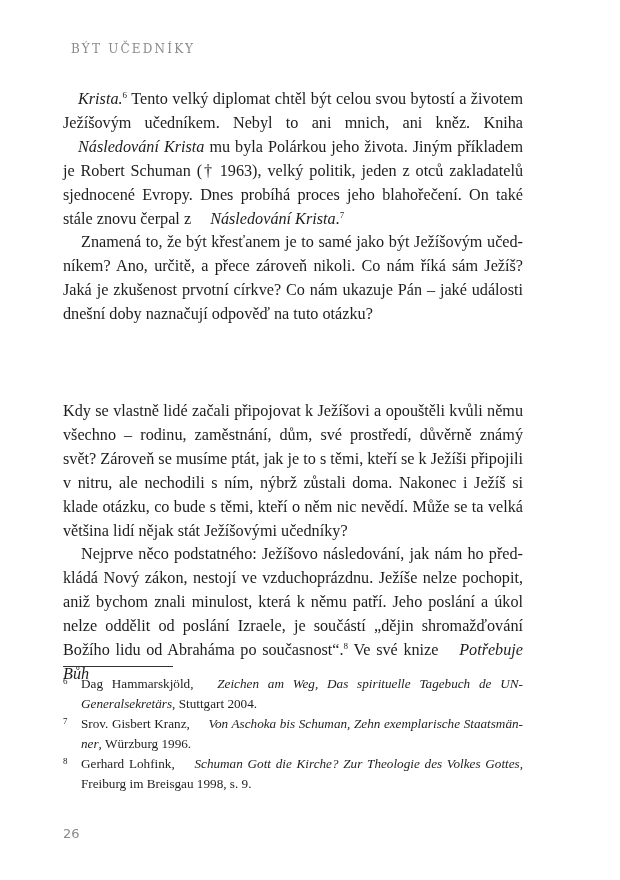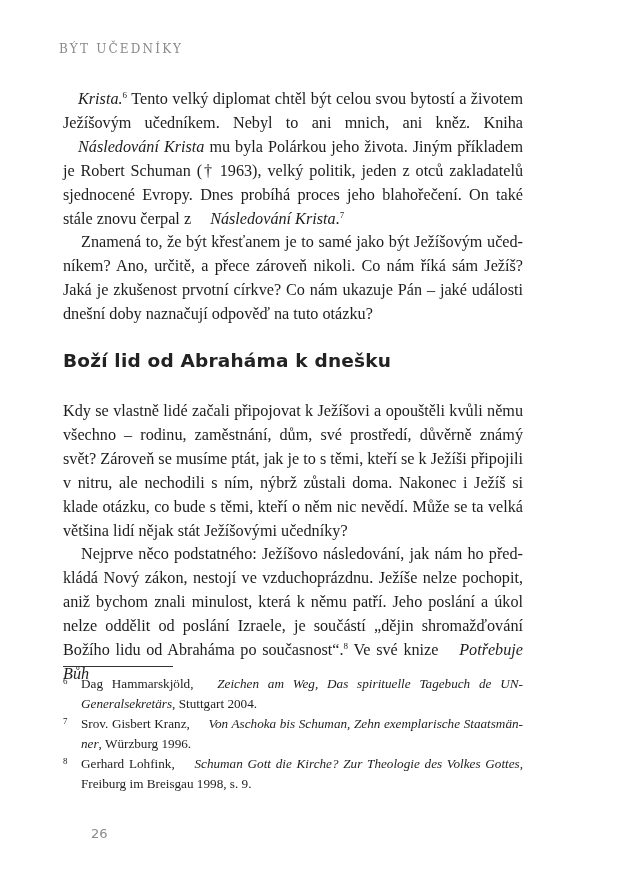--- a/index.html
+++ b/index.html
@@ -1,19 +1,19 @@
 <!DOCTYPE html>
 <html><head>
   <meta charset="utf-8">
   <style>
     html, body { margin: 0; padding: 0; background: #ffffff; }
     body { width: 620px; height: 880px; position: relative; overflow: hidden; }
     .page { position: absolute; left: 0; top: 0; width: 620px; height: 880px; background: #fff; }
     .running-head {
-      position: absolute; left: 59px; top: 42px;
+      position: absolute; left: 71px; top: 42px;
       font-family: "DejaVu Serif", serif; font-size: 12px; letter-spacing: 2.2px;
       color: #8a8a8a;
     }
     .text-block {
       position: absolute; left: 63px; width: 460px;
       font-family: "Liberation Serif", serif; font-size: 16.2px; line-height: 23.9px;
       color: #1d1d1d; text-align: justify; hyphens: manual;
     }
     .text-block p { margin: 0; }
     .text-block p.indent { text-indent: 18px; }
@@ -31,36 +31,35 @@
     }
     .footnotes {
       position: absolute; left: 63px; top: 674px; width: 460px;
       font-family: "Liberation Serif", serif; font-size: 13.2px; line-height: 20px;
       color: #1d1d1d;
     }
     .footnote { position: relative; padding-left: 18px; text-align: justify; }
     .footnote .num { position: absolute; left: 0; top: -3px; font-size: 9px; }
     .page-number {
       position: absolute; left: 63px; top: 826px;
-      font-family: "DejaVu Sans", sans-serif; font-size: 13px; color: #8a8a8a; margin-left: 28px;
+      font-family: "DejaVu Sans", sans-serif; font-size: 13px; color: #8a8a8a;
     }
     i, em { font-style: italic; margin-left: 15px; }
   </style>
 </head>
 <body>
 
 <div class="page">
   <div class="running-head">BÝT UČEDNÍKY</div>
 
   <div class="text-block block1">
       <p><i>Krista.</i><sup class="fn">6</sup><span> Tento velký diplomat chtěl být celou svou bytostí a životem Ježíšovým učedníkem. Nebyl to ani mnich, ani kněz. Kniha </span><i>Následo­vání Krista</i><span> mu byla Polárkou jeho života. Jiným příkladem je Robert Schuman († 1963), velký politik, jeden z otců zakladatelů sjednocené Evropy. Dnes probíhá proces jeho blahořečení. On také stále znovu čerpal z </span><i>Následování Krista</i><span>.</span><sup class="fn">7</sup></p>
       <p class="indent"><span>Znamená to, že být křesťanem je to samé jako být Ježíšovým učed­níkem? Ano, určitě, a přece zároveň nikoli. Co nám říká sám Ježíš? Jaká je zkušenost prvotní církve? Co nám ukazuje Pán – jaké události dnešní doby naznačují odpověď na tuto otázku?</span></p>
     </div>
 
-  <div class="heading">Boží lid od Abraháma k dnešku</div>
 
   <div class="text-block block2">
       <p><span>Kdy se vlastně lidé začali připojovat k Ježíšovi a opouštěli kvůli němu všechno – rodinu, zaměstnání, dům, své prostředí, důvěrně známý svět? Zároveň se musíme ptát, jak je to s těmi, kteří se k Ježíši připo­jili v nitru, ale nechodili s ním, nýbrž zůstali doma. Nakonec i Ježíš si klade otázku, co bude s těmi, kteří o něm nic nevědí. Může se ta velká většina lidí nějak stát Ježíšovými učedníky?</span></p>
       <p class="indent"><span>Nejprve něco podstatného: Ježíšovo následování, jak nám ho před­kládá Nový zákon, nestojí ve vzduchoprázdnu. Ježíše nelze pochopit, aniž bychom znali minulost, která k němu patří. Jeho poslání a úkol nelze oddělit od poslání Izraele, je součástí „dějin shromažďování Božího lidu od Abraháma po současnost“.</span><sup class="fn">8</sup><span> Ve své knize </span><i>Potřebuje Bůh</i></p>
     </div>
 
   <div class="fn-rule"></div>
 
   <div class="footnotes">
       <div class="footnote"><span class="num">6</span><span>Dag Hammarskjöld, </span><i>Zeichen am Weg, Das spirituelle Tagebuch de UN-Generalse­kretärs</i><span>, Stuttgart 2004.</span></div>

